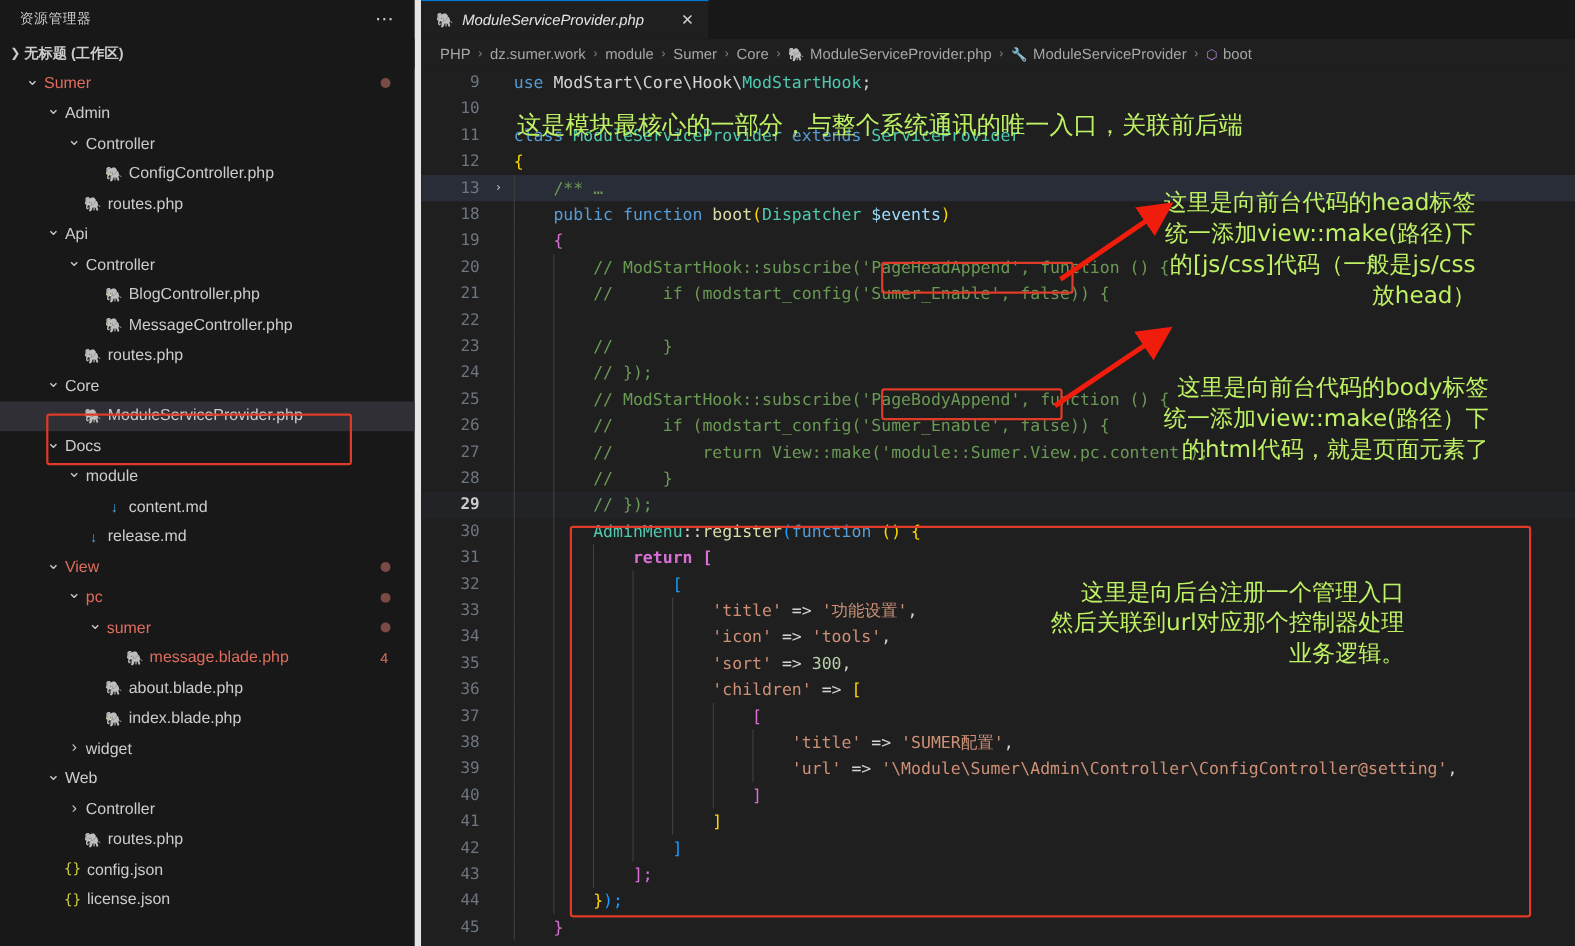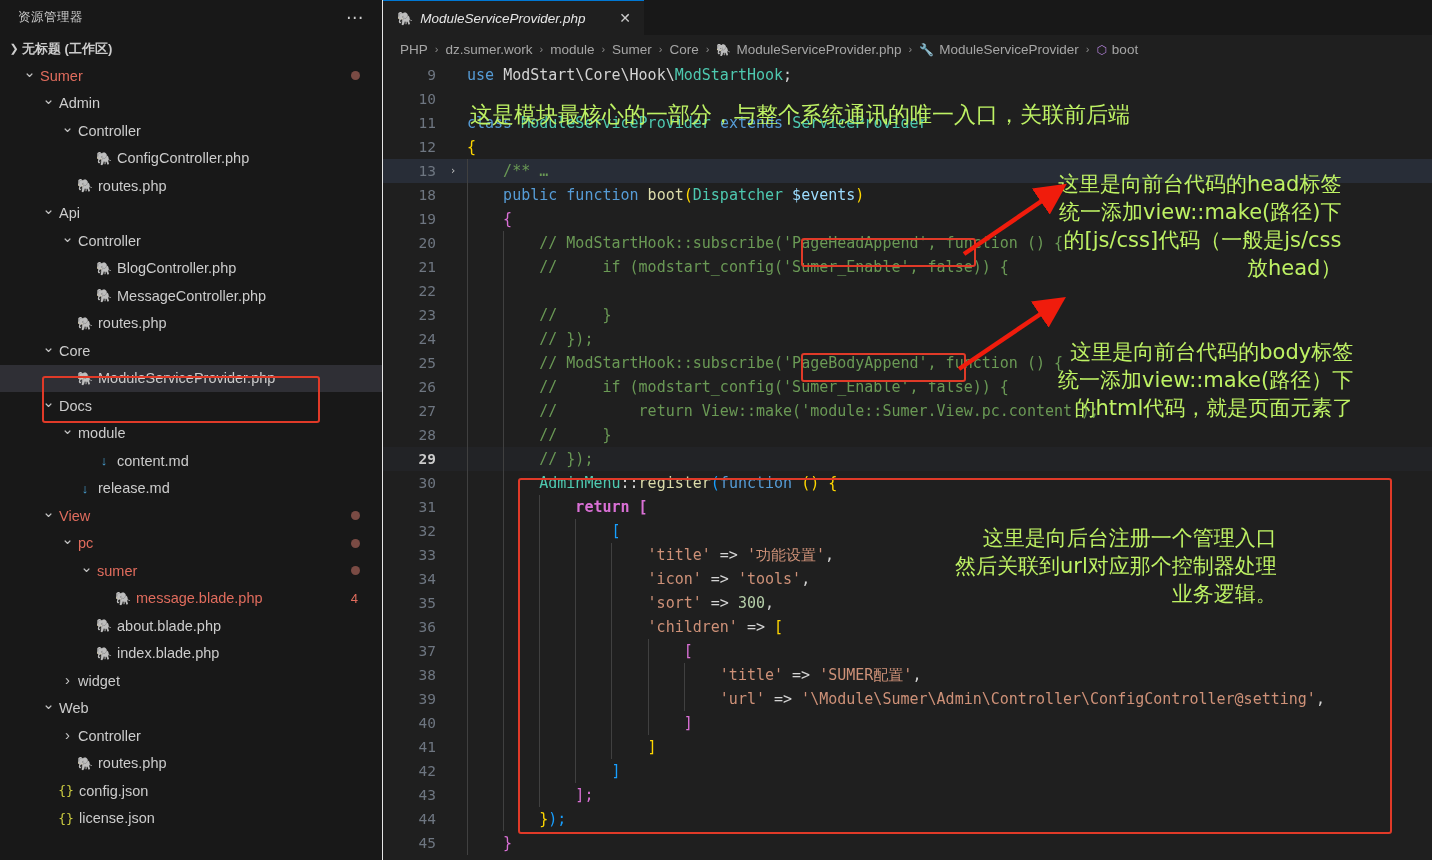--- a/index.html
+++ b/index.html
@@ -7,21 +7,21 @@
     width: 1432px; height: 860px;
     background: #1e1e1e;
     font-family: "Liberation Sans", "DejaVu Sans", sans-serif;
     overflow: hidden;
   }
   #app { position: relative; width: 1432px; height: 860px; background: #1e1e1e; }
 
   
   #sidebar {
     position: absolute; left: 0; top: 0; width: 383px; height: 860px;
-    background: #181818; border-right: 1px solid #e5e5e5;
+    background: #181818; border-right: 6px solid #e5e5e5;
     overflow: hidden;
   }
   .sb-header {
     height: 35px; display: flex; align-items: center;
     padding: 0 14px 0 18px; color: #cccccc;
     font-size: 12.5px; letter-spacing: .5px;
   }
   .sb-title { flex: 1; color: #cccccc; font-size: 12.5px; }
   .sb-dots {
     color: #cccccc; font-size: 17px; line-height: 10px;

